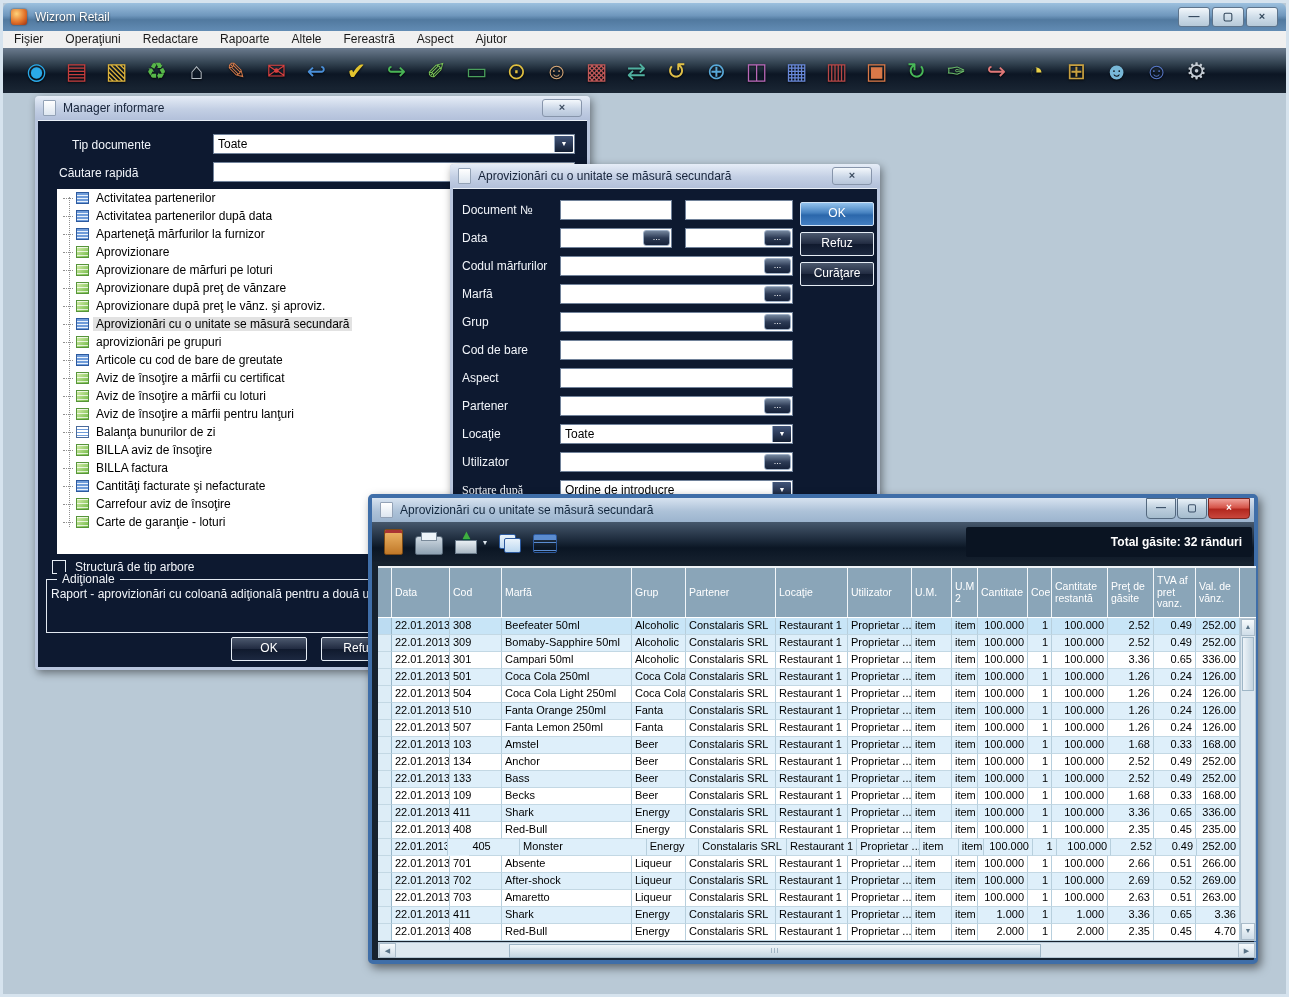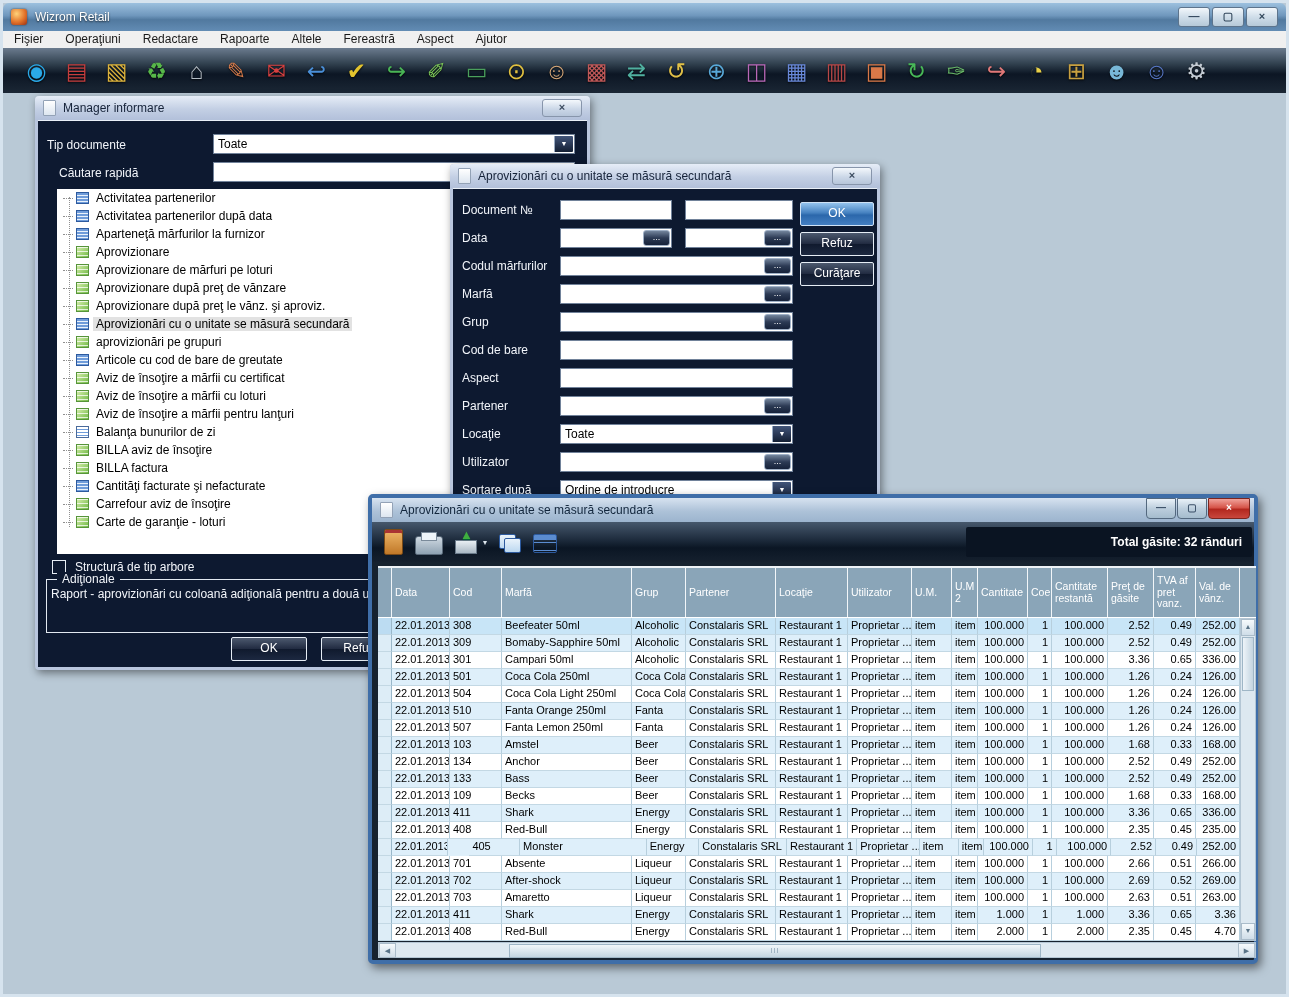--- a/index.html
+++ b/index.html
@@ -201,21 +201,21 @@
       <span class="tb-icon" style="color: rgb(195, 203, 211);">⚙</span>
     </div>
 
   <div class="dialog" id="managerDialog" style="left:35px;top:96px;width:555px;height:574px;z-index:10;">
     <div class="dlg-titlebar">
       <div class="dlg-icon"></div>
       <span>Manager informare</span>
       <div class="dlg-close">×</div>
     </div>
     <div class="dlg-body">
-      <div class="dlg-label" style="left:9px;top:16px;">Tip documente</div>
+      <div class="dlg-label" style="left:34px;top:16px;">Tip documente</div>
       <div class="field" style="left:175px;top:14px;width:360px;">
         <div class="field-text">Toate</div>
         <div class="combo-arrow">▼</div>
       </div>
       <div class="dlg-label" style="left:21px;top:44px;">Căutare rapidă</div>
       <div class="field" style="left:175px;top:42px;width:360px;">
         <input value="" style="">
       </div>
 
       <div class="listbox" id="reportList" style="left:19px;top:69px;width:518px;height:365px;">
@@ -387,21 +387,21 @@
         <div class="dlg-label" style="left: 9px; top: 237px;">Locaţie</div>
         <div class="field" style="left: 107px; top: 236px; width: 231px;">
           <div class="field-text">Toate</div>
           <div class="combo-arrow">▼</div>
         </div>
         <div class="dlg-label" style="left: 9px; top: 265px;">Utilizator</div>
         <div class="field" style="left: 107px; top: 264px; width: 231px;">
           <input style="">
           <div class="ellipsis-btn">...</div>
         </div>
-        <div class="dlg-label" style="left: 9px; top: 293px;">Sortare după</div>
+        <div class="dlg-label" style="left: 9px; top: 293px; font-family: Liberation Serif, serif;">Sortare după</div>
         <div class="field" style="left: 107px; top: 292px; width: 231px;">
           <div class="field-text">Ordine de introducre</div>
           <div class="combo-arrow">▼</div>
         </div>
       </div>
   </div>
 
   <div class="reswin" style="left:368px;top:494px;width:882px;height:462px;z-index:30;">
     <div class="res-titlebar">
       <div class="dlg-icon"></div>

